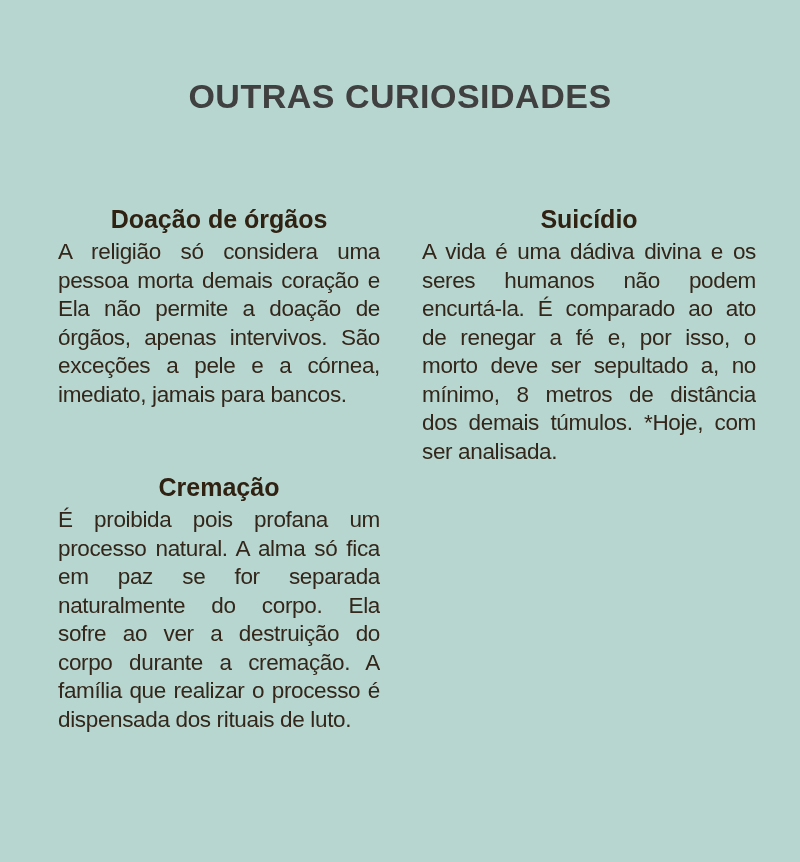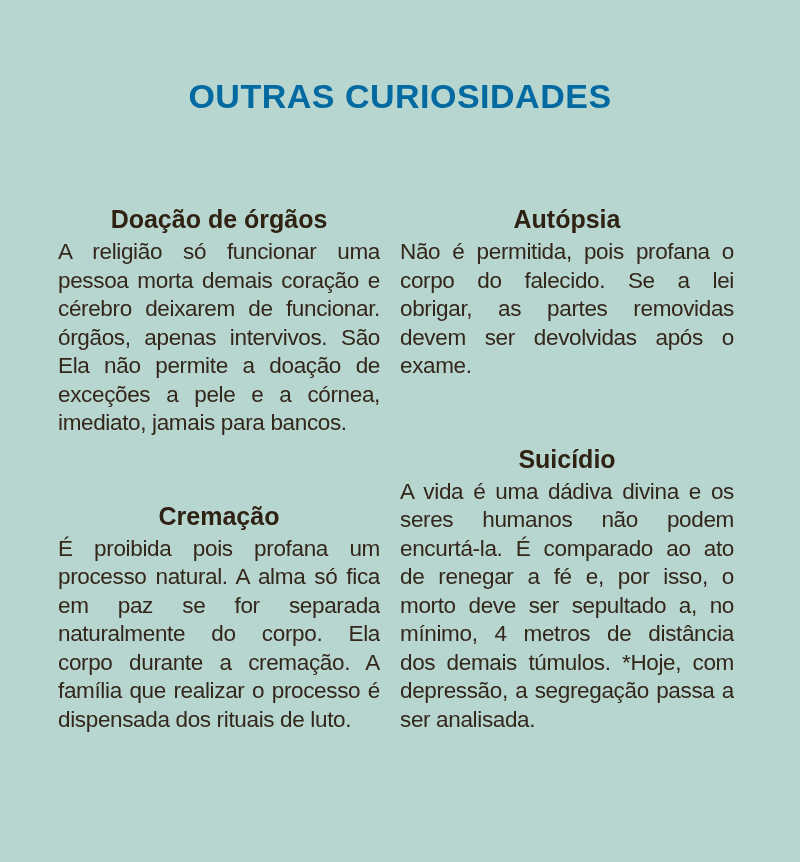--- a/index.html
+++ b/index.html
@@ -14,27 +14,27 @@
     color: #33261a;
     overflow: hidden;
   }
   .page-title {
     margin: 76px 0 0 0;
     font-size: 34px;
     line-height: 40px;
     font-weight: 700;
     text-align: center;
     letter-spacing: 0.5px;
-    color: #0369a1;
+    color: #404040;
   }
   .content {
     display: flex;
     margin-top: 88px;
     padding: 0 44px 0 58px;
-    gap: 20px;
+    gap: 42px;
   }
   .col {
     flex: none;
     width: 322px;
   }
   .col.right {
     width: 334px;
   }
   .section + .section {
     margin-top: 63px;
@@ -62,54 +62,45 @@
 </style>
 </head>
 <body>
 
 <h1 class="page-title">OUTRAS CURIOSIDADES</h1>
 
 <div class="content">
   <div class="col left">
       <section class="section">
         <h2 class="heading">Doação de órgãos</h2>
-        <div class="line">A religião só funcionar uma</div>
+        <div class="line">A religião só considera uma</div>
         <div class="line">pessoa morta demais coração e</div>
-        <div class="line">cérebro deixarem de funcionar.</div>
+        <div class="line">Ela não permite a doação de</div>
         <div class="line">órgãos, apenas intervivos. São</div>
-        <div class="line">Ela não permite a doação de</div>
         <div class="line">exceções a pele e a córnea,</div>
         <div class="line last">imediato, jamais para bancos.</div>
       </section>
       <section class="section">
         <h2 class="heading">Cremação</h2>
         <div class="line">É proibida pois profana um</div>
         <div class="line">processo natural. A alma só fica</div>
         <div class="line">em paz se for separada</div>
         <div class="line">naturalmente do corpo. Ela</div>
+        <div class="line">sofre ao ver a destruição do</div>
         <div class="line">corpo durante a cremação. A</div>
         <div class="line">família que realizar o processo é</div>
         <div class="line last">dispensada dos rituais de luto.</div>
       </section>
     </div>
   <div class="col right">
       <section class="section">
-        <h2 class="heading">Autópsia</h2>
-        <div class="line">Não é permitida, pois profana o</div>
-        <div class="line">corpo do falecido. Se a lei</div>
-        <div class="line">obrigar, as partes removidas</div>
-        <div class="line">devem ser devolvidas após o</div>
-        <div class="line last">exame.</div>
-      </section>
-      <section class="section">
         <h2 class="heading">Suicídio</h2>
         <div class="line">A vida é uma dádiva divina e os</div>
         <div class="line">seres humanos não podem</div>
         <div class="line">encurtá-la. É comparado ao ato</div>
         <div class="line">de renegar a fé e, por isso, o</div>
         <div class="line">morto deve ser sepultado a, no</div>
-        <div class="line">mínimo, 4 metros de distância</div>
+        <div class="line">mínimo, 8 metros de distância</div>
         <div class="line">dos demais túmulos. *Hoje, com</div>
-        <div class="line">depressão, a segregação passa a</div>
         <div class="line last">ser analisada.</div>
       </section>
     </div>
 </div>
 
 </body></html>

